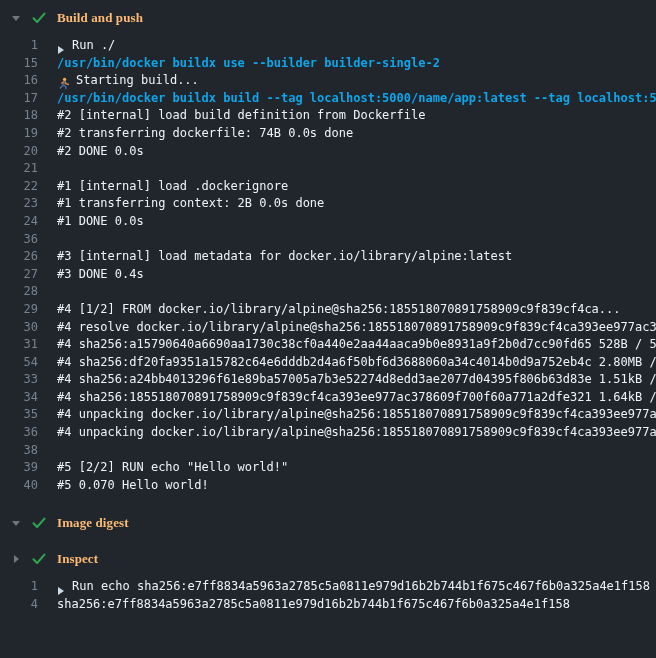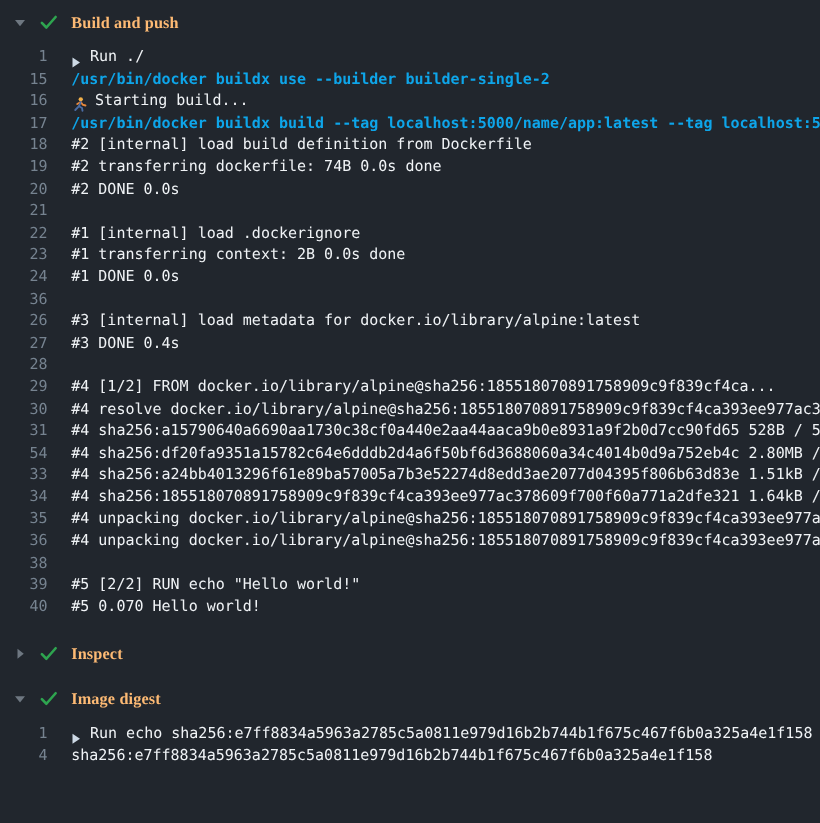--- a/index.html
+++ b/index.html
@@ -88,42 +88,42 @@
       <div class="log-line"><span class="line-num">35</span><span class="line-content"><span>#4 unpacking docker.io/library/alpine@sha256:185518070891758909c9f839cf4ca393ee977a</span></span></div>
       <div class="log-line"><span class="line-num">36</span><span class="line-content"><span>#4 unpacking docker.io/library/alpine@sha256:185518070891758909c9f839cf4ca393ee977a</span></span></div>
       <div class="log-line"><span class="line-num">38</span><span class="line-content"><span></span></span></div>
       <div class="log-line"><span class="line-num">39</span><span class="line-content"><span>#5 [2/2] RUN echo "Hello world!"</span></span></div>
       <div class="log-line"><span class="line-num">40</span><span class="line-content"><span>#5 0.070 Hello world!</span></span></div>
     </div>
     <div class="sect-gap"></div>
     <div class="section-header">
       <span class="icon toggle">
         <svg width="10" height="10" viewBox="0 0 10 10">
+          <path d="M1 3h8L5 8z" fill="#6e7781"></path>
+        </svg>
+      </span>
+      <span class="icon check">
+        <svg width="14" height="12" viewBox="0 0 14 12">
+          <path d="M1.5 6.3l3.6 3.7L12.5 1.6" stroke="#2ea44f" stroke-width="2.1" fill="none" stroke-linecap="round" stroke-linejoin="round"></path>
+        </svg>
+      </span>
+      <span class="section-title">Image digest</span>
+    </div>
+    <div class="section-header">
+      <span class="icon toggle">
+        <svg width="10" height="10" viewBox="0 0 10 10">
           <path d="M3 1v8l5-4z" fill="#6e7781"></path>
         </svg>
       </span>
       <span class="icon check">
         <svg width="14" height="12" viewBox="0 0 14 12">
           <path d="M1.5 6.3l3.6 3.7L12.5 1.6" stroke="#2ea44f" stroke-width="2.1" fill="none" stroke-linecap="round" stroke-linejoin="round"></path>
         </svg>
       </span>
       <span class="section-title">Inspect</span>
     </div>
-    <div class="section-header">
-      <span class="icon toggle">
-        <svg width="10" height="10" viewBox="0 0 10 10">
-          <path d="M1 3h8L5 8z" fill="#6e7781"></path>
-        </svg>
-      </span>
-      <span class="icon check">
-        <svg width="14" height="12" viewBox="0 0 14 12">
-          <path d="M1.5 6.3l3.6 3.7L12.5 1.6" stroke="#2ea44f" stroke-width="2.1" fill="none" stroke-linecap="round" stroke-linejoin="round"></path>
-        </svg>
-      </span>
-      <span class="section-title">Image digest</span>
-    </div>
     <div class="log-lines">
       <div class="log-line"><span class="line-num">1</span><span class="line-content"><span class="icon caret"><svg width="8" height="10" viewBox="0 0 8 10">
               <path d="M1 1v8l6-4z" fill="#cdd9e5"></path>
             </svg></span><span>Run echo sha256:e7ff8834a5963a2785c5a0811e979d16b2b744b1f675c467f6b0a325a4e1f158</span></span></div>
       <div class="log-line"><span class="line-num">4</span><span class="line-content"><span>sha256:e7ff8834a5963a2785c5a0811e979d16b2b744b1f675c467f6b0a325a4e1f158</span></span></div>
     </div>
   </div>
 
 </body></html>

